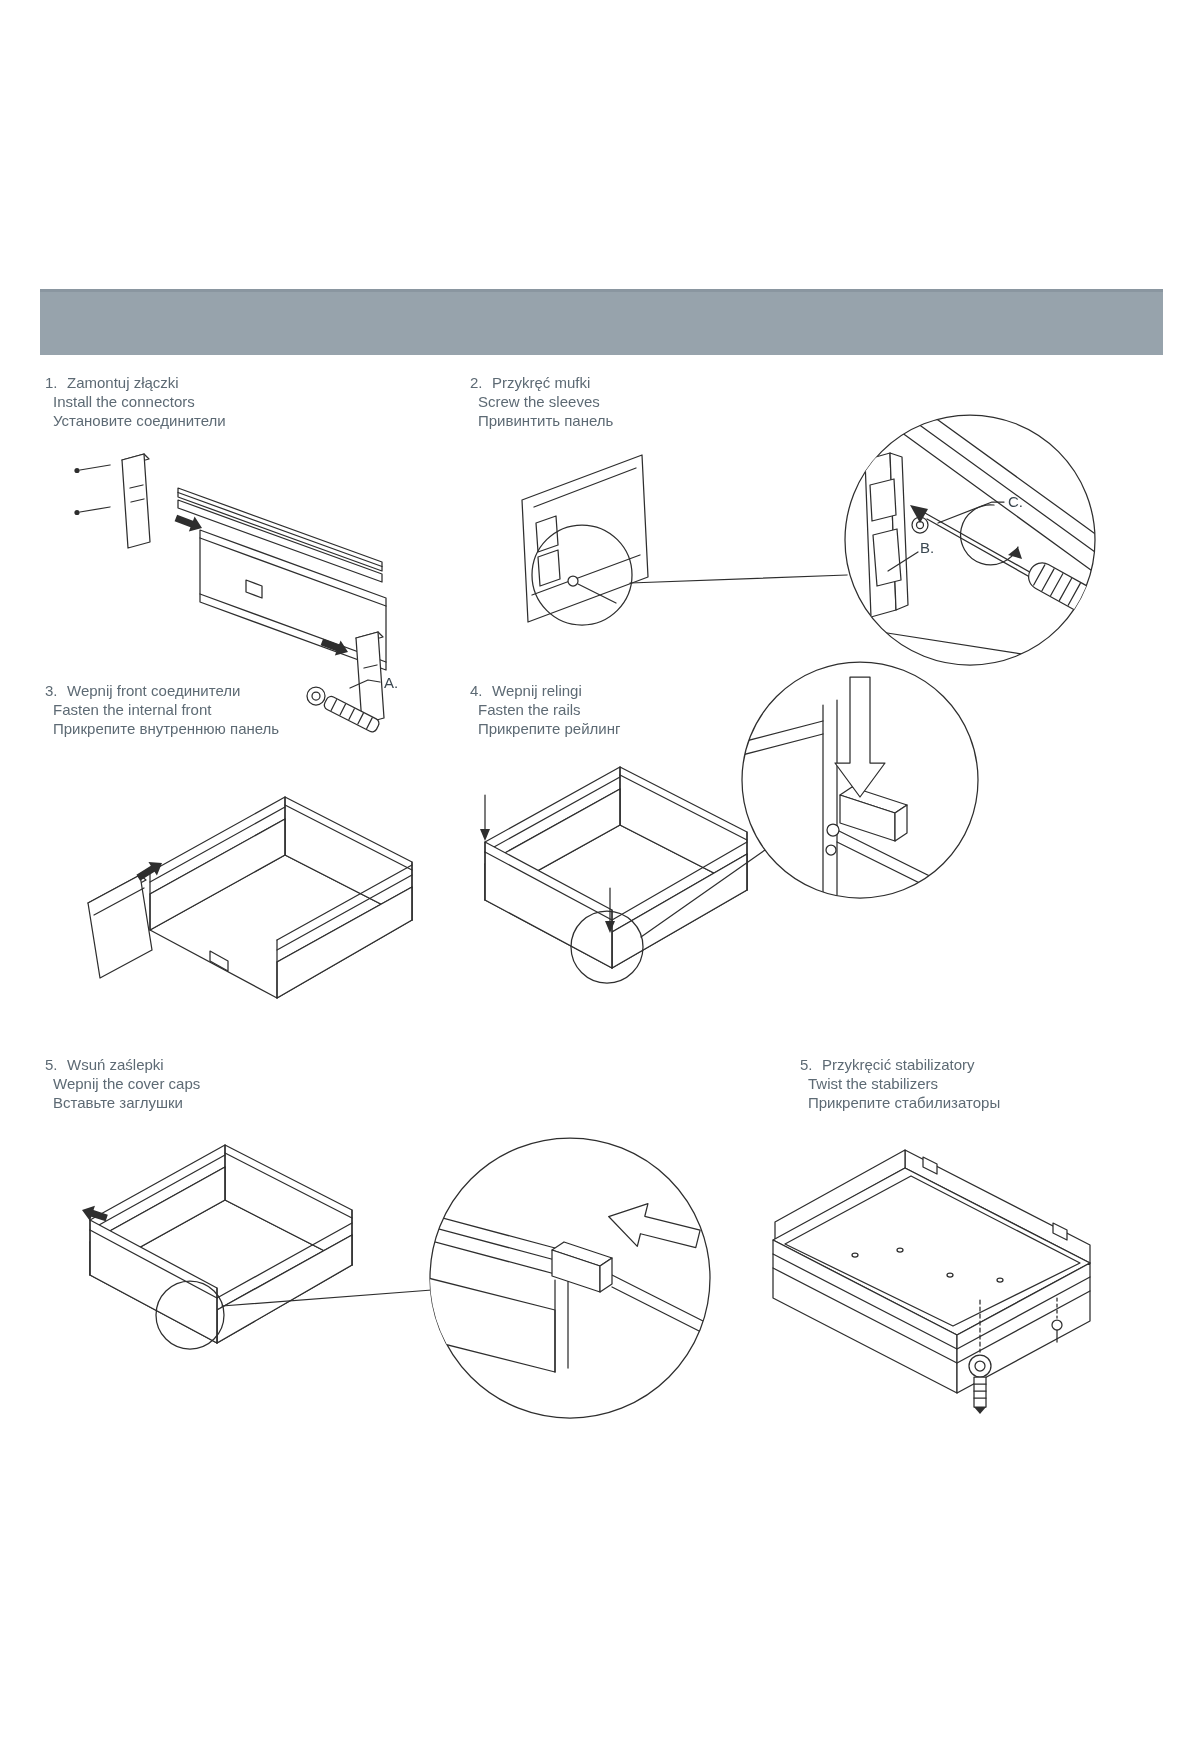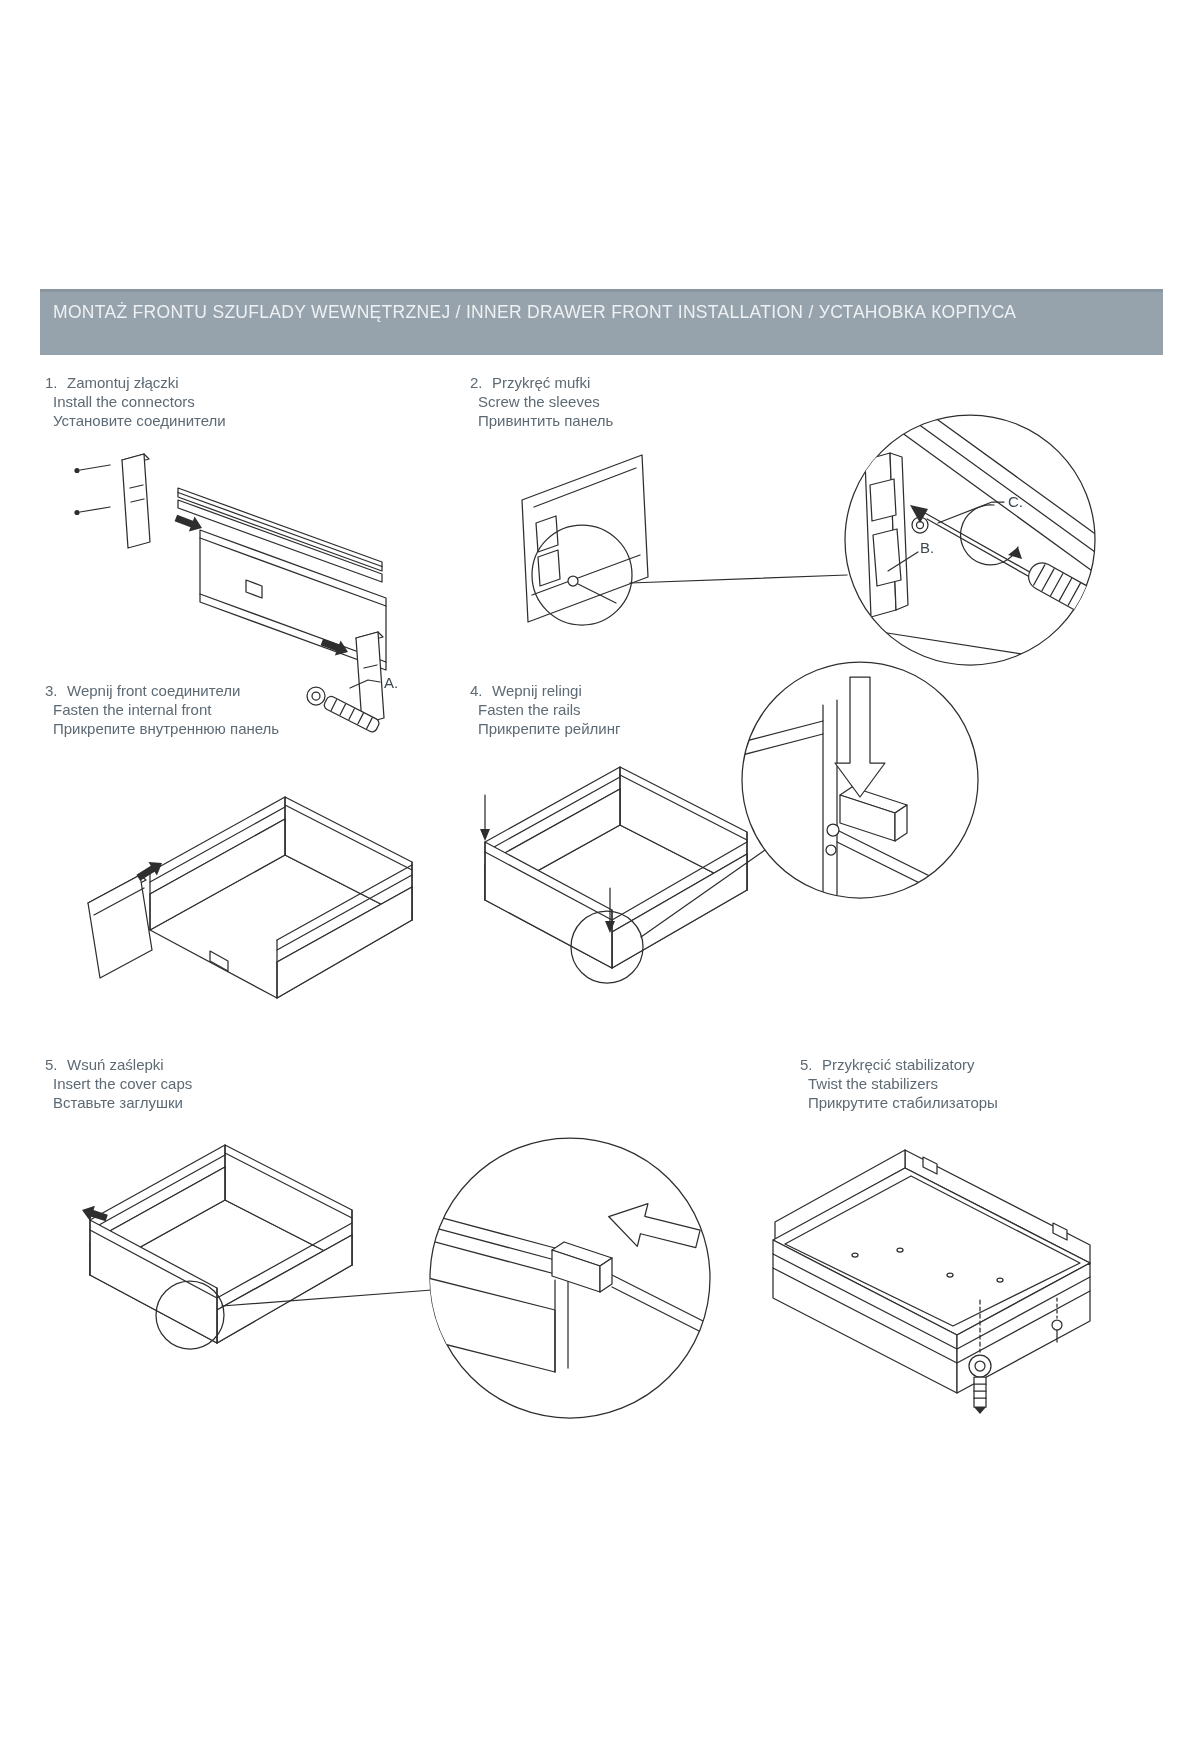--- a/index.html
+++ b/index.html
@@ -20,21 +20,20 @@
   .fw{stroke:#2e2e2e;stroke-width:1.25;fill:#ffffff;stroke-linejoin:round;}
   .fd{fill:#2e2e2e;stroke:none;}
   svg text{font-family:"Liberation Sans",sans-serif;font-size:15px;fill:#3a4750;}
 </style>
 </head>
 <body>
 
 <div class="sheet">
 
   <div class="header-bar">
-    <div>MONTAŻ FRONTU SZUFLADY WEWNĘTRZNEJ / INNER DRAWER FRONT INSTALLATION / УСТАНОВКА КОРПУСА</div>
   </div>
 
   <div class="step" style="left:45px;top:374px;">
     <div class="row">
         <span class="num">1.</span>
         <span>Zamontuj złączki</span>
       </div>
     <div class="sub">Install the connectors</div>
     <div class="sub">Установите соединители</div>
   </div>
@@ -64,31 +63,31 @@
       </div>
     <div class="sub">Fasten the rails</div>
     <div class="sub">Прикрепите рейлинг</div>
   </div>
 
   <div class="step" style="left:45px;top:1056px;">
     <div class="row">
         <span class="num">5.</span>
         <span>Wsuń zaślepki</span>
       </div>
-    <div class="sub">Insert the cover caps</div>
+    <div class="sub">Wepnij the cover caps</div>
     <div class="sub">Вставьте заглушки</div>
   </div>
 
   <div class="step" style="left:800px;top:1056px;">
     <div class="row">
         <span class="num">5.</span>
         <span>Przykręcić stabilizatory</span>
       </div>
     <div class="sub">Twist the stabilizers</div>
-    <div class="sub">Прикрутите стабилизаторы</div>
+    <div class="sub">Прикрепите стабилизаторы</div>
   </div>
 
   <div class="illus" style="left:50px;top:430px;">
     <svg width="380" height="310" viewBox="0 0 380 310">
 
       <g>
         <line class="ln" x1="30" y1="40" x2="60" y2="35"></line>
           <circle class="fd" cx="27" cy="40.5" r="2.6"></circle>
         <line class="ln" x1="30" y1="82" x2="60" y2="77"></line>
           <circle class="fd" cx="27" cy="82.5" r="2.6"></circle>

